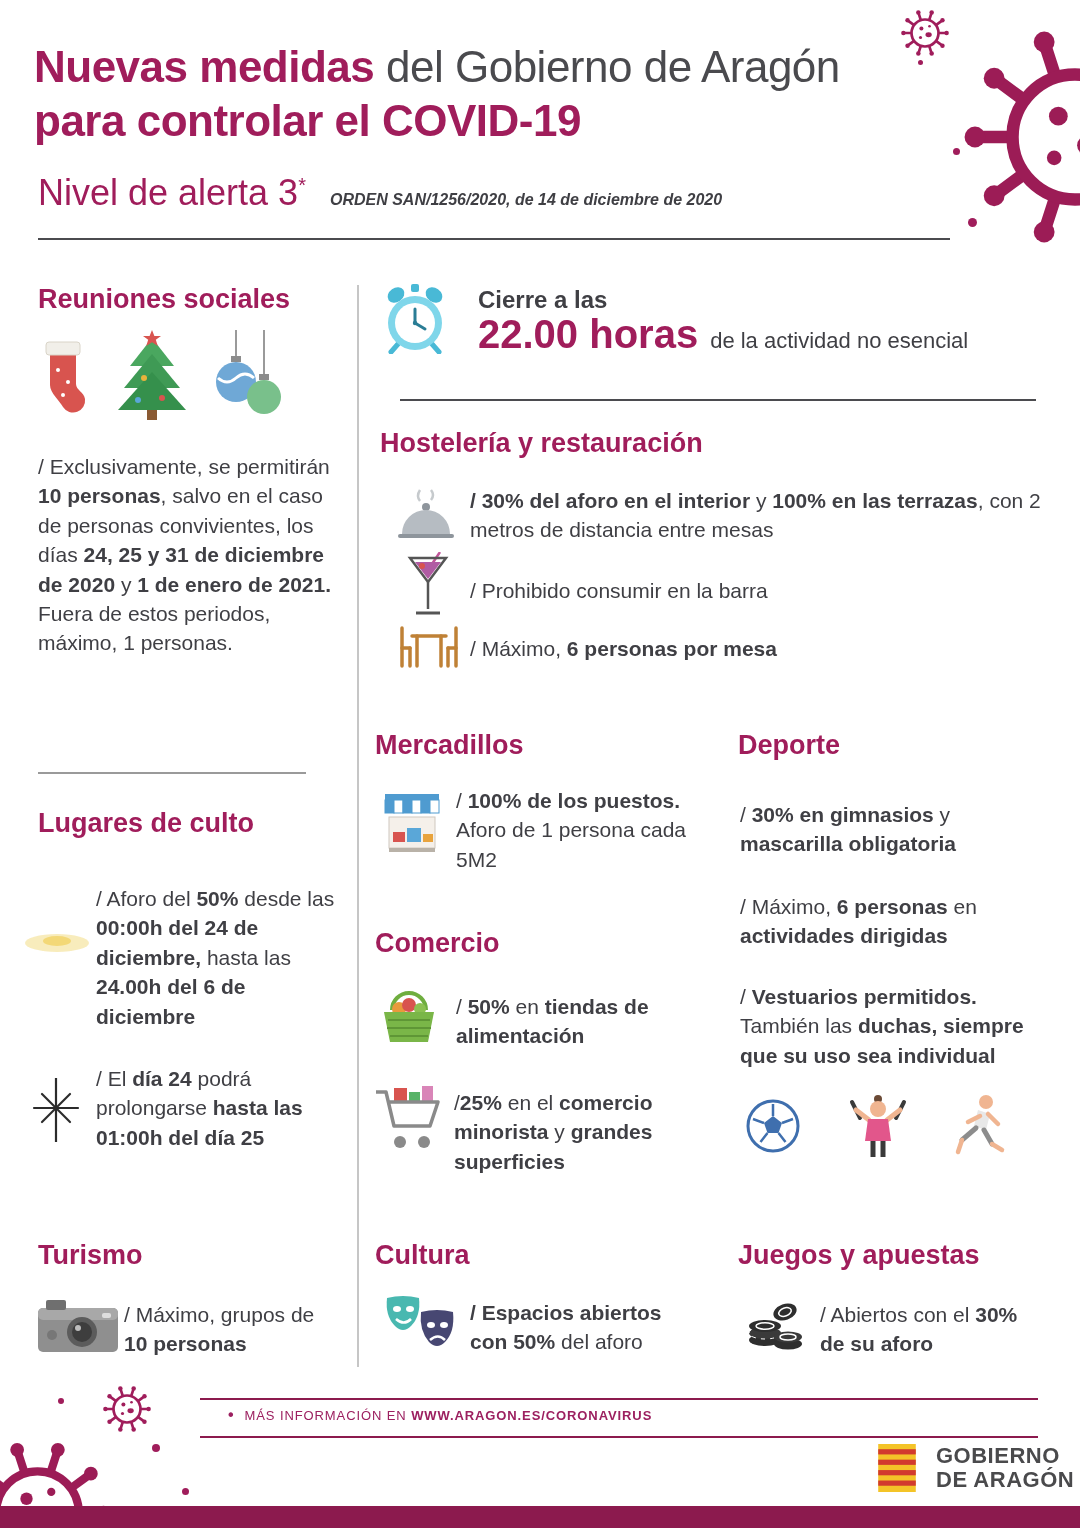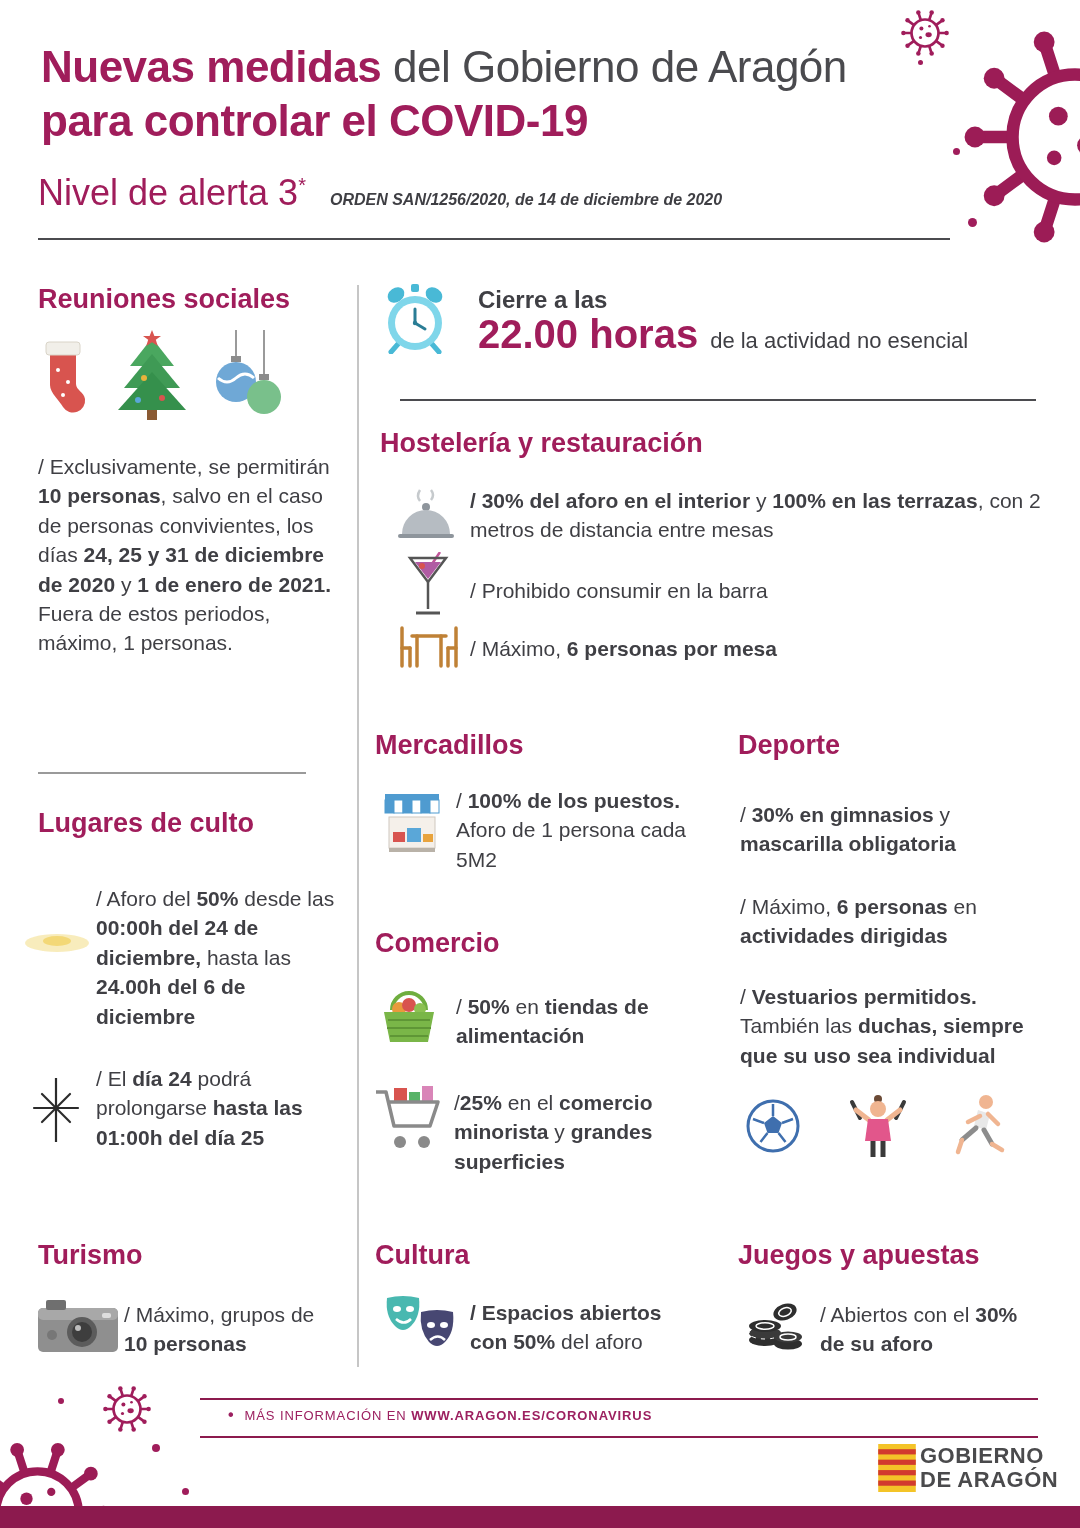--- a/index.html
+++ b/index.html
@@ -20,21 +20,21 @@
   .rule-light { background:#9a9a9a; height:2px; }
   .vline { background:#c6c6c6; width:2px; }
   .sec { font-size:27px; font-weight:700; color:#a01d5b; }
   .txt { font-size:21px; line-height:1.4; color:#3f3f44; }
   .cierre-intro { font-size:24px; font-weight:700; color:#3f3f44; }
   .cierre-row { display:flex; align-items:baseline; gap:12px; }
   .cierre-time { font-size:40px; font-weight:700; color:#a01d5b; }
   .cierre-detail { font-size:22px; font-weight:400; color:#3f3f44; }
   .footer-info { font-size:13px; letter-spacing:0.9px; color:#9c2060; display:flex; align-items:center; gap:10px; }
   .footer-info .bullet { font-size:16px; font-weight:700; }
-  .logo { display:flex; align-items:center; gap:4px; }
+  .logo { display:flex; align-items:center; gap:20px; }
   .logo-text { font-size:22px; font-weight:700; color:#4a4a4c; line-height:1.08; letter-spacing:0.5px; }
   .dot { border-radius:50%; background:#a01d5b; }
   .bottom-bar { background:#8c1a4e; z-index:5; }
   svg { display:block; }
 </style>
 </head>
 <body>
 
 <div class="page">
 
@@ -67,21 +67,21 @@
       <circle cx="60" cy="60" r="30" fill="#ffffff" stroke="currentColor" stroke-width="6"></circle>
       <g fill="currentColor">
         <circle cx="52" cy="50" r="4.5"></circle>
           <ellipse cx="68" cy="64" rx="7" ry="5.5"></ellipse>
         <circle cx="50" cy="70" r="3.5"></circle>
           <circle cx="70" cy="45" r="3"></circle>
       </g>
     </symbol>
   </svg>
 
-  <div class="abs title" style="left:41px;top:40px;width:830px"><span class="acc">Nuevas medidas</span><span> del Gobierno de Aragón </span><span class="acc">para controlar el COVID-19</span></div>
+  <div class="abs title" style="left:34px;top:40px;width:830px"><span class="acc">Nuevas medidas</span><span> del Gobierno de Aragón </span><span class="acc">para controlar el COVID-19</span></div>
 
   <div class="abs alert-row" style="left:38px;top:172px">
     <span class="alert"><span>Nivel de alerta 3</span><sup>*</sup></span>
     <span class="order">ORDEN SAN/1256/2020, de 14 de diciembre de 2020</span>
   </div>
 
   <div class="abs rule" style="left:38px;top:238px;width:912px"></div>
 
   <svg class="abs" style="left:898px;top:6px;color:#a01d5b" width="54" height="54" viewBox="0 0 120 120">
       <use href="#virus"></use>

